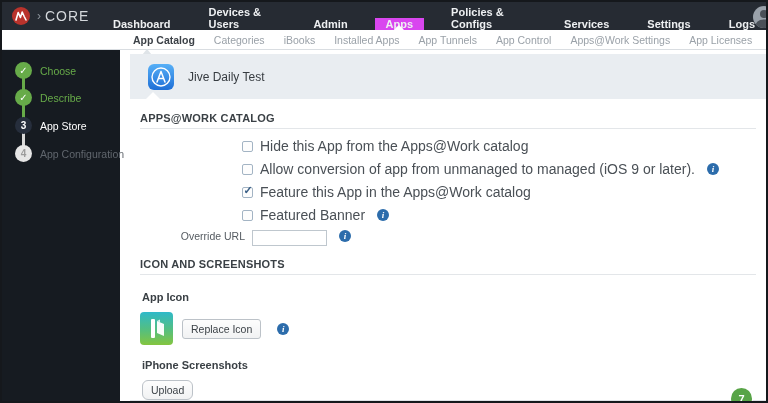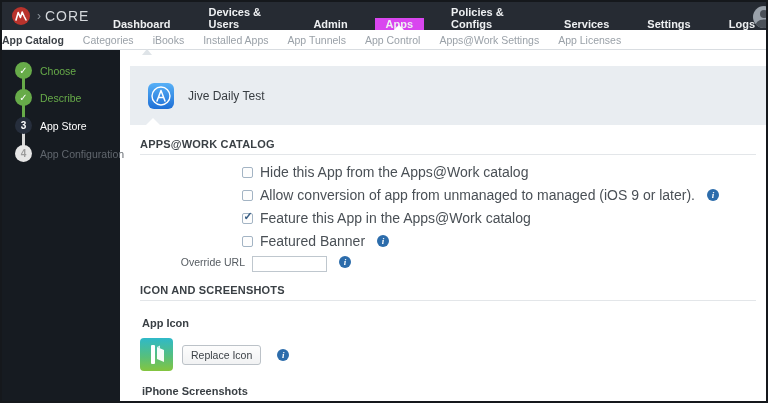--- a/index.html
+++ b/index.html
@@ -14,21 +14,21 @@
   .brand-chev { color:#8d939b; font-size:12px; margin:0 4px 0 7px; }
   .brand-name { color:#d4d8dc; font-size:14px; letter-spacing:1px; font-weight:400; }
   .topnav-menu { display:flex; height:100%; align-items:flex-end;gap:16px; }
   .topnav-item { color:#eef0f2; font-size:11px; font-weight:bold; display:flex; align-items:center; padding:0 11px; cursor:pointer; position:relative; }
   .topnav-item.active { background:#d946ef; }
   .topnav-item.active::after { content:""; position:absolute; left:50%; bottom:0; margin-left:-5px; width:0; height:0; border-left:5px solid transparent; border-right:5px solid transparent; border-bottom:5px solid #ffffff; }
   .avatar { position:absolute; right:-9px; top:4px; width:22px; height:22px; border-radius:50%; background:#99a1aa; overflow:hidden; }
   .avatar svg { display:block; }
 
   
-  .subnav { height:20px; background:#fff; border-bottom:1px solid #d9dde1; display:flex; align-items:center; flex-shrink:0; position:relative; }
+  .subnav { height:20px; background:#fff; border-bottom:1px solid #d9dde1; display:flex; align-items:center; padding-left:131px; flex-shrink:0; position:relative; }
   .subnav-item { font-size:10.5px; color:#9aa1a8; margin-right:19px; cursor:pointer; white-space:nowrap; }
   .subnav-item.active { color:#3c4147; font-weight:bold; }
   .subnav-caret { position:absolute; left:140px; bottom:-6px; width:0; height:0; border-left:5px solid transparent; border-right:5px solid transparent; border-bottom:6px solid #dfe4e8; }
 
   
   .main-row { flex:1; display:flex; background:#fff; min-height:0; }
   .sidebar { width:118px; background:#161b21; flex-shrink:0; position:relative; }
   .step-line { position:absolute; left:20px; width:3px; }
   .step-line.green { top:20px; height:57px; background:#67ab49; }
   .step-line.gray { top:77px; height:28px; background:#d9d9d9; }
@@ -38,21 +38,21 @@
   .step.active .step-circle { background:#262e3c; color:#fff; }
   .step.pending .step-circle { background:#e6e6e6; color:#9b9b9b; }
   .step-label { margin-left:8px; font-size:10.5px; white-space:nowrap; }
   .step.complete .step-label { color:#67ab49; }
   .step.active .step-label { color:#ffffff; font-weight:normal; }
   .step.pending .step-label { color:#60666d; }
 
   .content { flex:1; margin-left:10px; display:flex; flex-direction:column; min-width:0; }
 
   
-  .band { height:59px; margin-top:16px; background:#e9edf1; display:flex; align-items:center; padding-left:18px; position:relative; flex-shrink:0; }
+  .band { height:45px; margin-top:4px; background:#e9edf1; display:flex; align-items:center; padding-left:18px; position:relative; flex-shrink:0; }
   .band-notch { position:absolute; left:16px; bottom:0; width:0; height:0; border-left:7px solid transparent; border-right:7px solid transparent; border-bottom:7px solid #ffffff; }
   .appstore-icon { width:26px; height:26px; flex-shrink:0; }
   .band-title { margin-left:14px; font-size:12px; color:#373c41; }
 
   
   .sections { flex:1; padding:0 10px; position:relative; }
   .sec-title { font-size:11px; font-weight:bold; color:#3a4045; letter-spacing:.2px; margin-top:13px; }
   .sec-rule { border:none; border-top:1px solid #e3e6e9; margin-top:4px; }
   .cb-col { margin-left:102px; margin-top:9px; }
   .cb-row { display:flex; align-items:center; margin-bottom:7px; cursor:pointer; }

